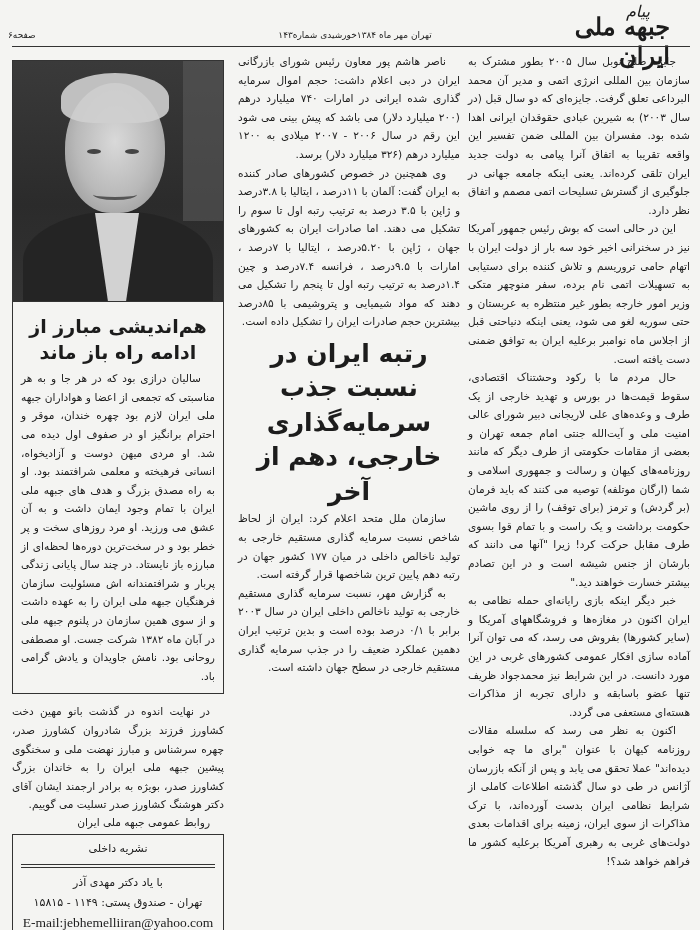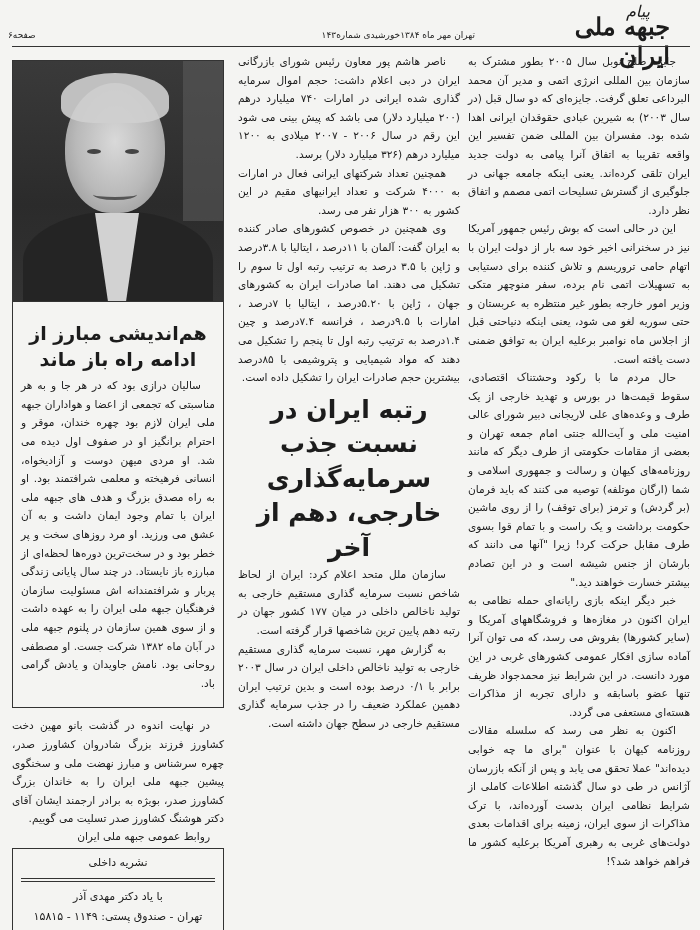--- a/index.html
+++ b/index.html
@@ -3,21 +3,21 @@
 <meta charset="utf-8">
 <style>
   html, body { margin:0; padding:0; }
   body { width:700px; height:930px; background:#f4f4f2; overflow:hidden; position:relative;
          font-family:"DejaVu Sans", sans-serif; color:#1c1c1c; }
   .page { position:absolute; left:0; top:0; width:700px; height:930px; direction:rtl; }
   .masthead { position:absolute; right:30px; top:2px; width:130px; height:40px; }
   .masthead .small { position:absolute; right:20px; top:0; font-size:16px; font-style:italic; font-family:"DejaVu Serif", serif; }
   .masthead .big { position:absolute; right:0; top:10px; font-size:24px; font-weight:bold; font-family:"DejaVu Serif", serif; letter-spacing:-1px; }
   .dateline { position:absolute; left:0; right:0; top:30px; height:14px; font-size:9px; }
-  .dateline .issue { position:absolute; left:235px; width:240px; text-align:right; }
+  .dateline .issue { position:absolute; left:235px; width:240px; text-align:center; }
   .dateline .pageno { position:absolute; left:8px; }
   .toprule { position:absolute; left:12px; right:10px; top:46px; border-top:1.5px solid #333; }
 
   .col { position:absolute; top:52px; }
   .col-right { right:10px; width:222px; }
   .col-mid { right:240px; width:222px; }
   .col-left { left:12px; width:212px; }
 
   .headline { font-weight:bold; text-align:center; line-height:1.22; margin:0; }
   .h1 { font-size:25px; }
@@ -31,21 +31,21 @@
                  background:radial-gradient(ellipse at 50% 45%, #d9d9d9 0%, #b9b9b9 55%, #8e8e8e 100%); }
   .photo .hair { position:absolute; left:48px; top:12px; width:108px; height:50px; border-radius:50% 50% 30% 30%;
                  background:#cfcfcf; opacity:.9; }
   .photo .eye { position:absolute; top:88px; width:14px; height:5px; background:#444; border-radius:50%; }
   .photo .mouth { position:absolute; left:80px; top:128px; width:44px; height:8px; border-bottom:3px solid #555; border-radius:0 0 50% 50%; }
   .photo .body-shape { position:absolute; left:10px; top:150px; width:190px; height:100px; border-radius:50% 50% 0 0;
                        background:#242424; }
   .photo .shirt { position:absolute; left:82px; top:152px; width:44px; height:90px; background:#d2d2d2;
                   clip-path:polygon(0 0,100% 0,70% 100%,30% 100%); }
 
-  .box { border:1.5px solid #333; padding:15px 8px; }
+  .box { border:1.5px solid #333; padding:8px 8px; }
   .obit-box { border-top:none; }
   .info-box { text-align:center; font-size:11px; line-height:20px; border:1.5px solid #333; margin-top:6px; padding:4px 6px 4px; }
   .double-rule { border-top:1px solid #333; border-bottom:1px solid #333; height:2px; margin:5px 2px; }
   .email { direction:ltr; font-family:"Liberation Serif", serif; font-size:13.5px; }
   .sign { font-size:10.6px; margin:2px 0 0 0; padding-right:14px; } 
 </style>
 </head>
 <body>
 
 <div class="page">
@@ -68,21 +68,20 @@
       <p>حال مردم ما با رکود وحشتناک اقتصادی، سقوط قیمت‌ها در بورس و تهدید خارجی از یک طرف و وعده‌های علی لاریجانی دبیر شورای عالی امنیت ملی و آیت‌الله جنتی امام جمعه تهران و بعضی از مقامات حکومتی از طرف دیگر که مانند روزنامه‌های کیهان و رسالت و جمهوری اسلامی و شما (ارگان موتلفه) توصیه می کنند که باید فرمان (بر گردش) و ترمز (برای توقف) را از روی ماشین حکومت برداشت و یک راست و با تمام قوا بسوی طرف مقابل حرکت کرد! زیرا "آنها می دانند که بارشان از جنس شیشه است و در این تصادم بیشتر خسارت خواهند دید."</p>
       <p>خبر دیگر اینکه بازی رایانه‌ای حمله نظامی به ایران اکنون در مغازه‌ها و فروشگاههای آمریکا و (سایر کشورها) بفروش می رسد، که می توان آنرا آماده سازی افکار عمومی کشورهای غربی در این مورد دانست. در این شرایط نیز محمدجواد ظریف تنها عضو باسابقه و دارای تجربه از مذاکرات هسته‌ای مستعفی می گردد.</p>
       <p>اکنون به نظر می رسد که سلسله مقالات روزنامه کیهان با عنوان "برای ما چه خوابی دیده‌اند" عملا تحقق می یابد و پس از آنکه بازرسان آژانس در طی دو سال گذشته اطلاعات کاملی از شرایط نظامی ایران بدست آورده‌اند، با ترک مذاکرات از سوی ایران، زمینه برای اقدامات بعدی دولت‌های غربی به رهبری آمریکا برعلیه کشور ما فراهم خواهد شد؟!</p>
     </div>
   </div>
 
   <div class="col col-mid">
     <div>
       <div class="body">
         <p>ناصر هاشم پور معاون رئیس شورای بازرگانی ایران در دبی اعلام داشت: حجم اموال سرمایه گذاری شده ایرانی در امارات ۷۴۰ میلیارد درهم (۲۰۰ میلیارد دلار) می باشد که پیش بینی می شود این رقم در سال ۲۰۰۶ - ۲۰۰۷ میلادی به ۱۲۰۰ میلیارد درهم (۳۲۶ میلیارد دلار) برسد.</p>
-        <p>همچنین تعداد شرکتهای ایرانی فعال در امارات به ۴۰۰۰ شرکت و تعداد ایرانیهای مقیم در این کشور به ۳۰۰ هزار نفر می رسد.</p>
         <p>وی همچنین در خصوص کشورهای صادر کننده به ایران گفت: آلمان با ۱۱درصد ، ایتالیا با ۳.۸درصد و ژاپن با ۳.۵ درصد به ترتیب رتبه اول تا سوم را تشکیل می دهند. اما صادرات ایران به کشورهای جهان ، ژاپن با ۵.۲۰درصد ، ایتالیا با ۷درصد ، امارات با ۹.۵درصد ، فرانسه ۷.۴درصد و چین ۱.۴درصد به ترتیب رتبه اول تا پنجم را تشکیل می دهند که مواد شیمیایی و پتروشیمی با ۸۵درصد بیشترین حجم صادرات ایران را تشکیل داده است.</p>
       </div>
     </div>
     <div style="margin-top:6px;">
       <h1 class="headline h1" style="font-size:25px; line-height:1.38; margin:0 0 0 0;">رتبه ایران در نسبت جذب سرمایه‌گذاری خارجی، دهم از آخر</h1>
       <div class="body">
         <p>سازمان ملل متحد اعلام کرد: ایران از لحاظ شاخص نسبت سرمایه گذاری مستقیم خارجی به تولید ناخالص داخلی در میان ۱۷۷ کشور جهان در رتبه دهم پایین ترین شاخصها قرار گرفته است.</p>
         <p>به گزارش مهر، نسبت سرمایه گذاری مستقیم خارجی به تولید ناخالص داخلی ایران در سال ۲۰۰۳ برابر با ۰/۱ درصد بوده است و بدین ترتیب ایران دهمین عملکرد ضعیف را در جذب سرمایه گذاری مستقیم خارجی در سطح جهان داشته است.</p>
       </div>
     </div>

